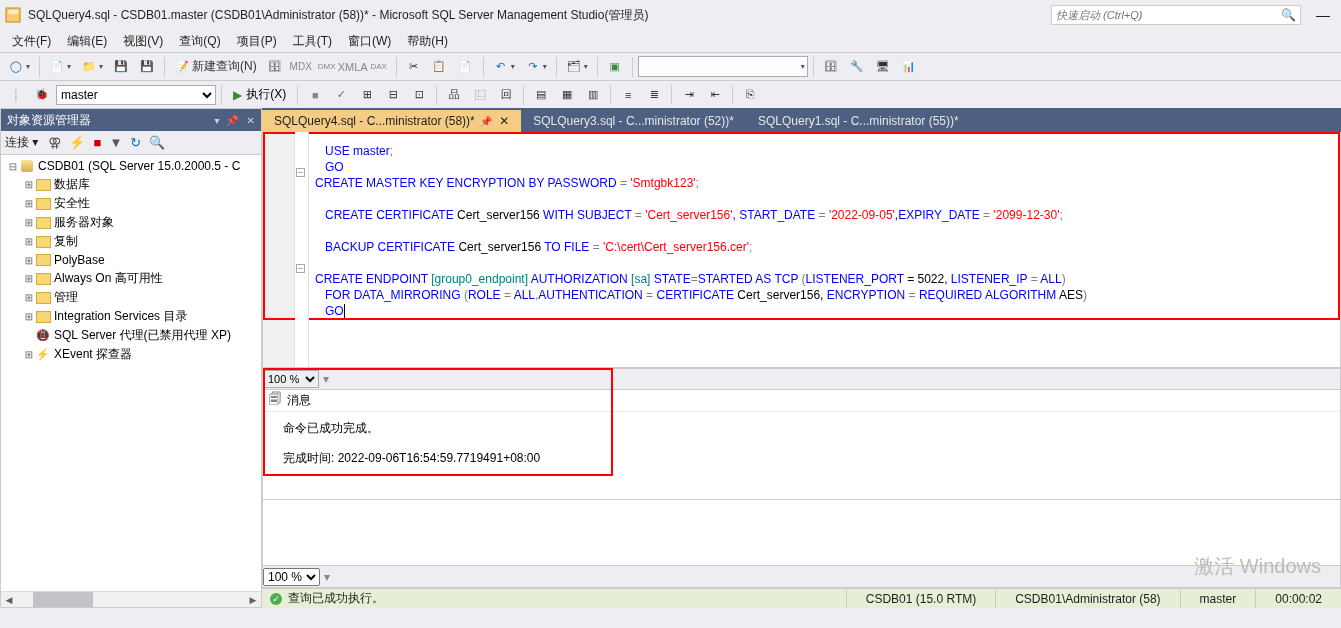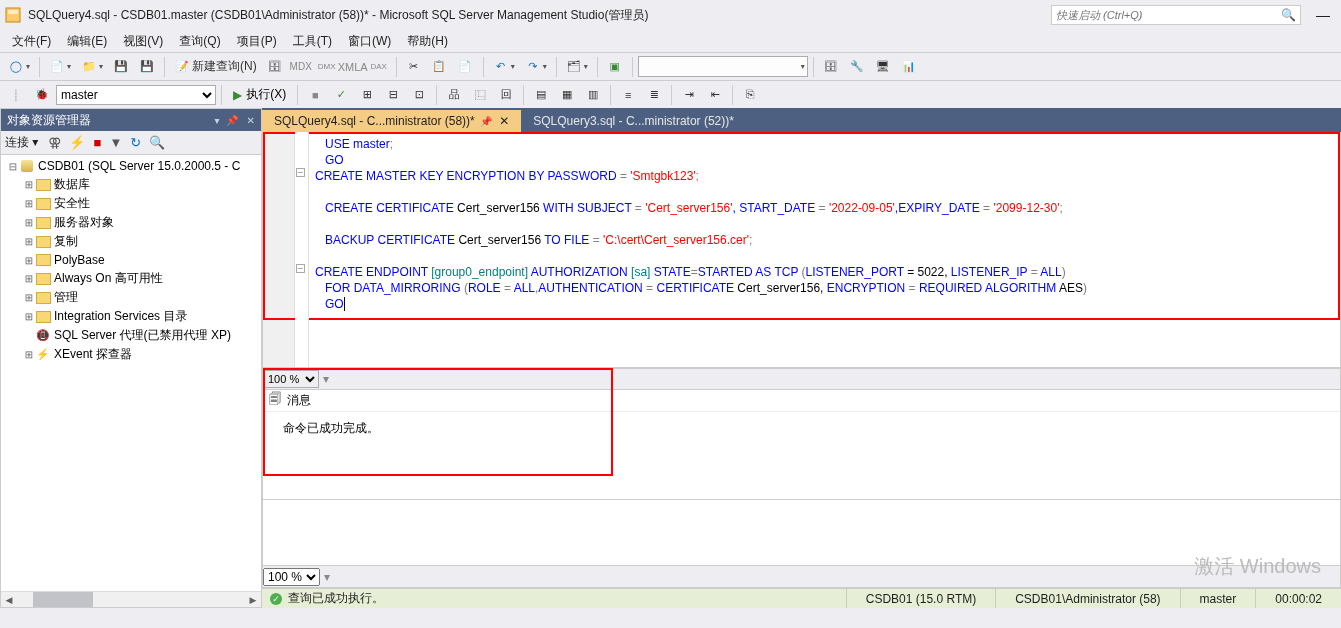--- a/index.html
+++ b/index.html
@@ -39,21 +39,21 @@
 .tabs { height: 24px; background: #4d6082; display: flex; align-items: flex-end; }
 .tab { height: 22px; padding: 0 12px; display: flex; align-items: center; color: #e6e6e6; cursor: pointer; gap: 6px; font-size: 11px; }
 .tab.active { background: #f5cc84; color: #1e1e1e; }
 .tab .pin { font-size: 10px; }
 .tab .close { font-size: 12px; }
 .editor-wrap { flex: 0 0 auto; height: 236px; display: flex; background: #fff; border: 1px solid #ccc; border-top: 0; position: relative; }
 .red-box { position: absolute; border: 2px solid #ff0000; pointer-events: none; }
 .gutter { width: 32px; background: #f0f0f0; border-right: 1px solid #e0e0e0; }
 .fold-gutter { width: 14px; background: #fff; border-right: 1px solid #e0e0e0; position: relative; }
 .fold-mark { position: absolute; left: 1px; font-size: 10px; color: #888; border: 1px solid #aaa; width: 9px; height: 9px; line-height: 7px; text-align: center; }
-.editor { flex: 1; padding: 4px 6px; font-family: Consolas, monospace; font-size: 13px; line-height: 16px; white-space: pre; overflow: auto; }
+.editor { flex: 1; padding: 11px 6px; font-family: Consolas, monospace; font-size: 13px; line-height: 16px; white-space: pre; overflow: auto; }
 .kw { color: #0000ff; }
 .str { color: #ff0000; }
 .sys { color: #008080; }
 .ident { color: #000; }
 .op { color: #808080; }
 .zoom-bar { height: 22px; background: #eeeef2; border: 1px solid #ccc; display: flex; align-items: center; }
 .zoom-bar select { width: 56px; border: 1px solid #abadb3; height: 18px; font-size: 11px; }
 .messages-panel { background: #fff; border: 1px solid #ccc; border-top: 0; display: flex; flex-direction: column; position: relative; }
 .msg-header { height: 22px; display: flex; align-items: center; padding: 0 6px; gap: 6px; border-bottom: 1px solid #eee; }
 .msg-body { padding: 6px 20px; font-size: 12px; line-height: 20px; }
@@ -360,20 +360,23 @@
   <div class="content">
     <div class="tabs">
       <div class="tab active">
           <span>SQLQuery4.sql - C...ministrator (58))*</span>
           <span class="pin">📌</span>
           <span class="close">✕</span>
         </div>
       <div class="tab">
           <span>SQLQuery3.sql - C...ministrator (52))*</span>
         </div>
+      <div class="tab">
+          <span>SQLQuery1.sql - C...ministrator (55))*</span>
+        </div>
     </div>
 
     <div class="editor-wrap">
       <div class="red-box" style="top:0; left:0; right:0; height:188px;"></div>
       <div class="gutter"></div>
       <div class="fold-gutter">
         <div class="fold-mark" style="top:36px">−</div>
         <div class="fold-mark" style="top:132px">−</div>
       </div>
       <div class="editor"><span>   </span><span class="kw">USE master</span><span class="op">;</span>
@@ -396,20 +399,21 @@
 
     <div class="messages-panel" style="height:110px">
       <div class="red-box" style="top:-22px; left:0; width:350px; height:108px;"></div>
       <div class="msg-header">
         <span>🗐</span>
         <span>消息</span>
       </div>
       <div class="msg-body">
         <div>命令已成功完成。</div>
         <div style="height:10px"></div>
+        <div>完成时间: 2022-09-06T16:54:59.7719491+08:00</div>
       </div>
     </div>
 
     <div class="spacer-panel">
       <div style="flex:1"></div>
       <div class="watermark">激活 Windows</div>
       <div class="zoom2">
         <select><option>100 %</option></select>
         <span style="margin-left:4px; color:#888">▾</span>
         <span style="flex:1"></span>

